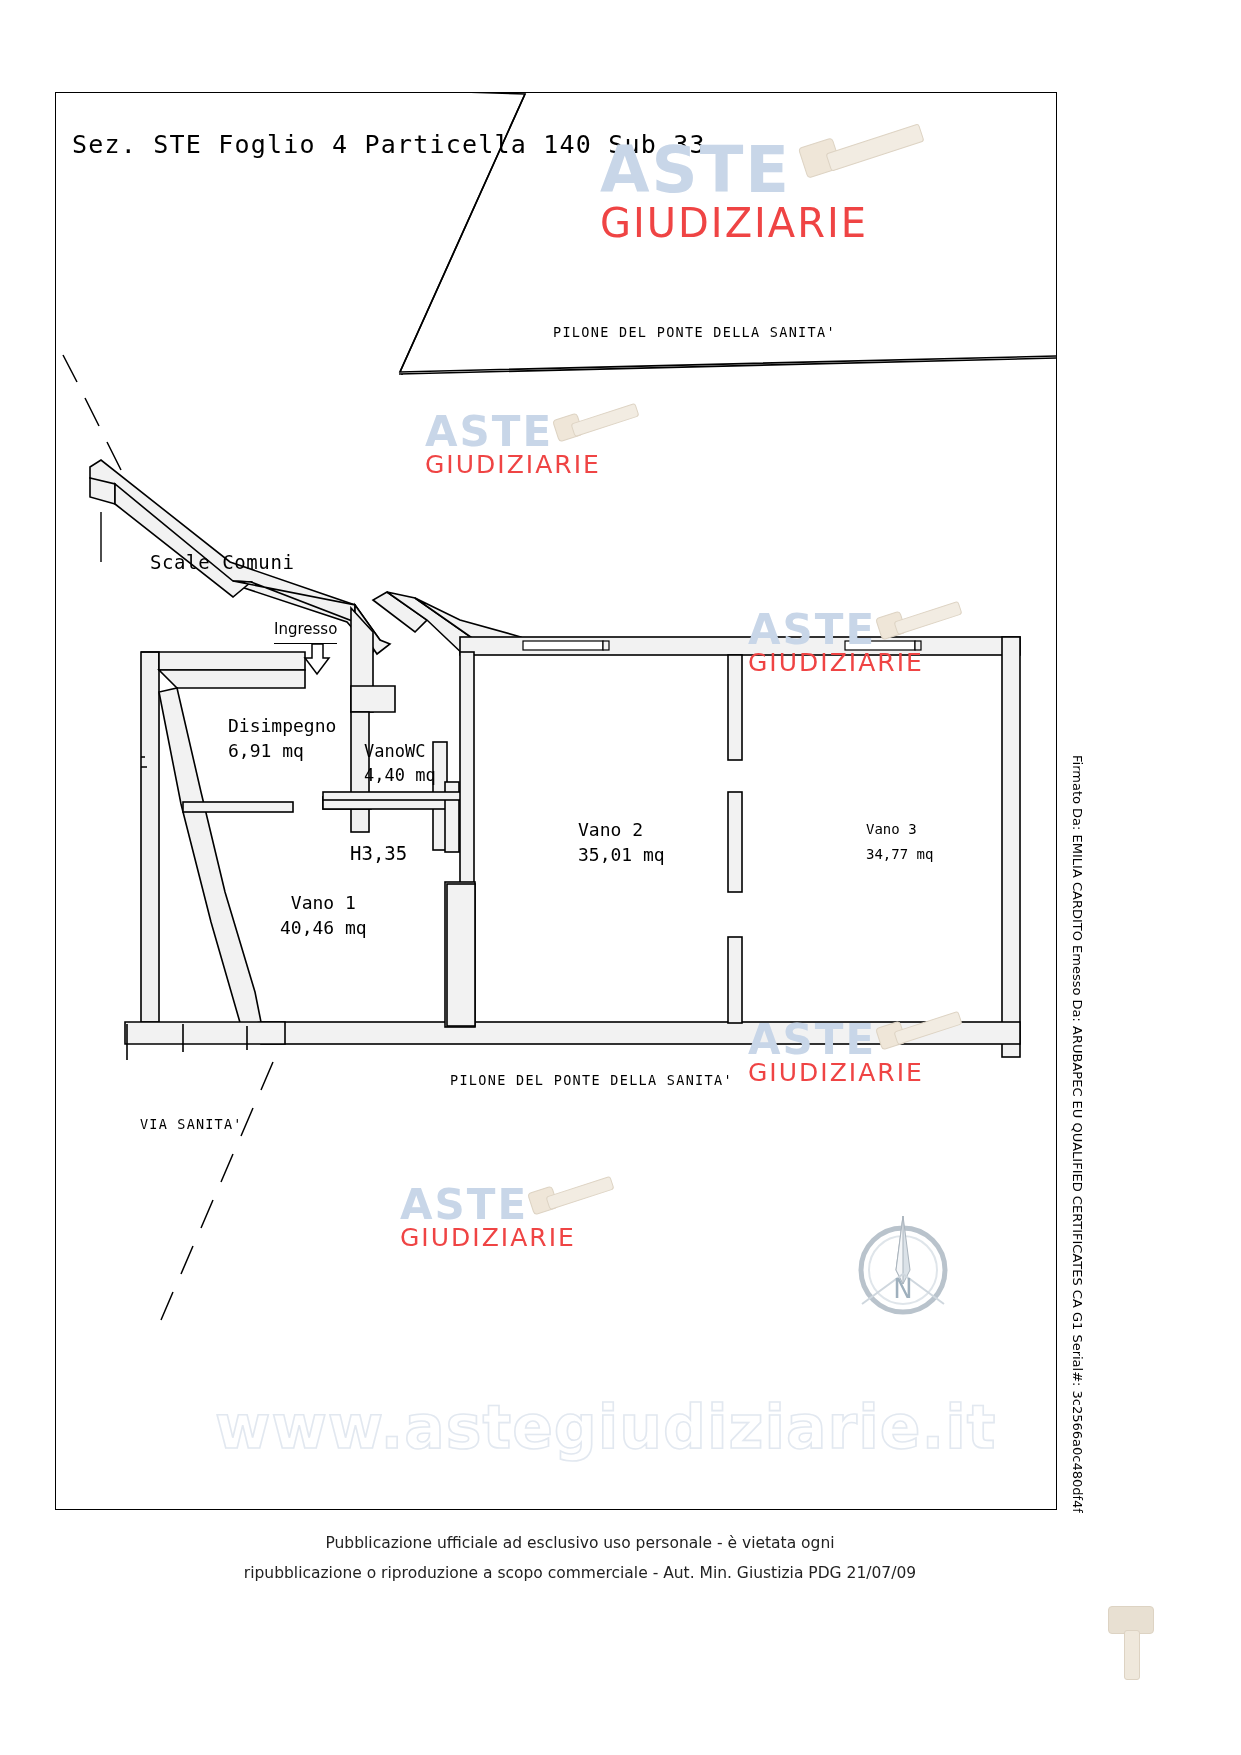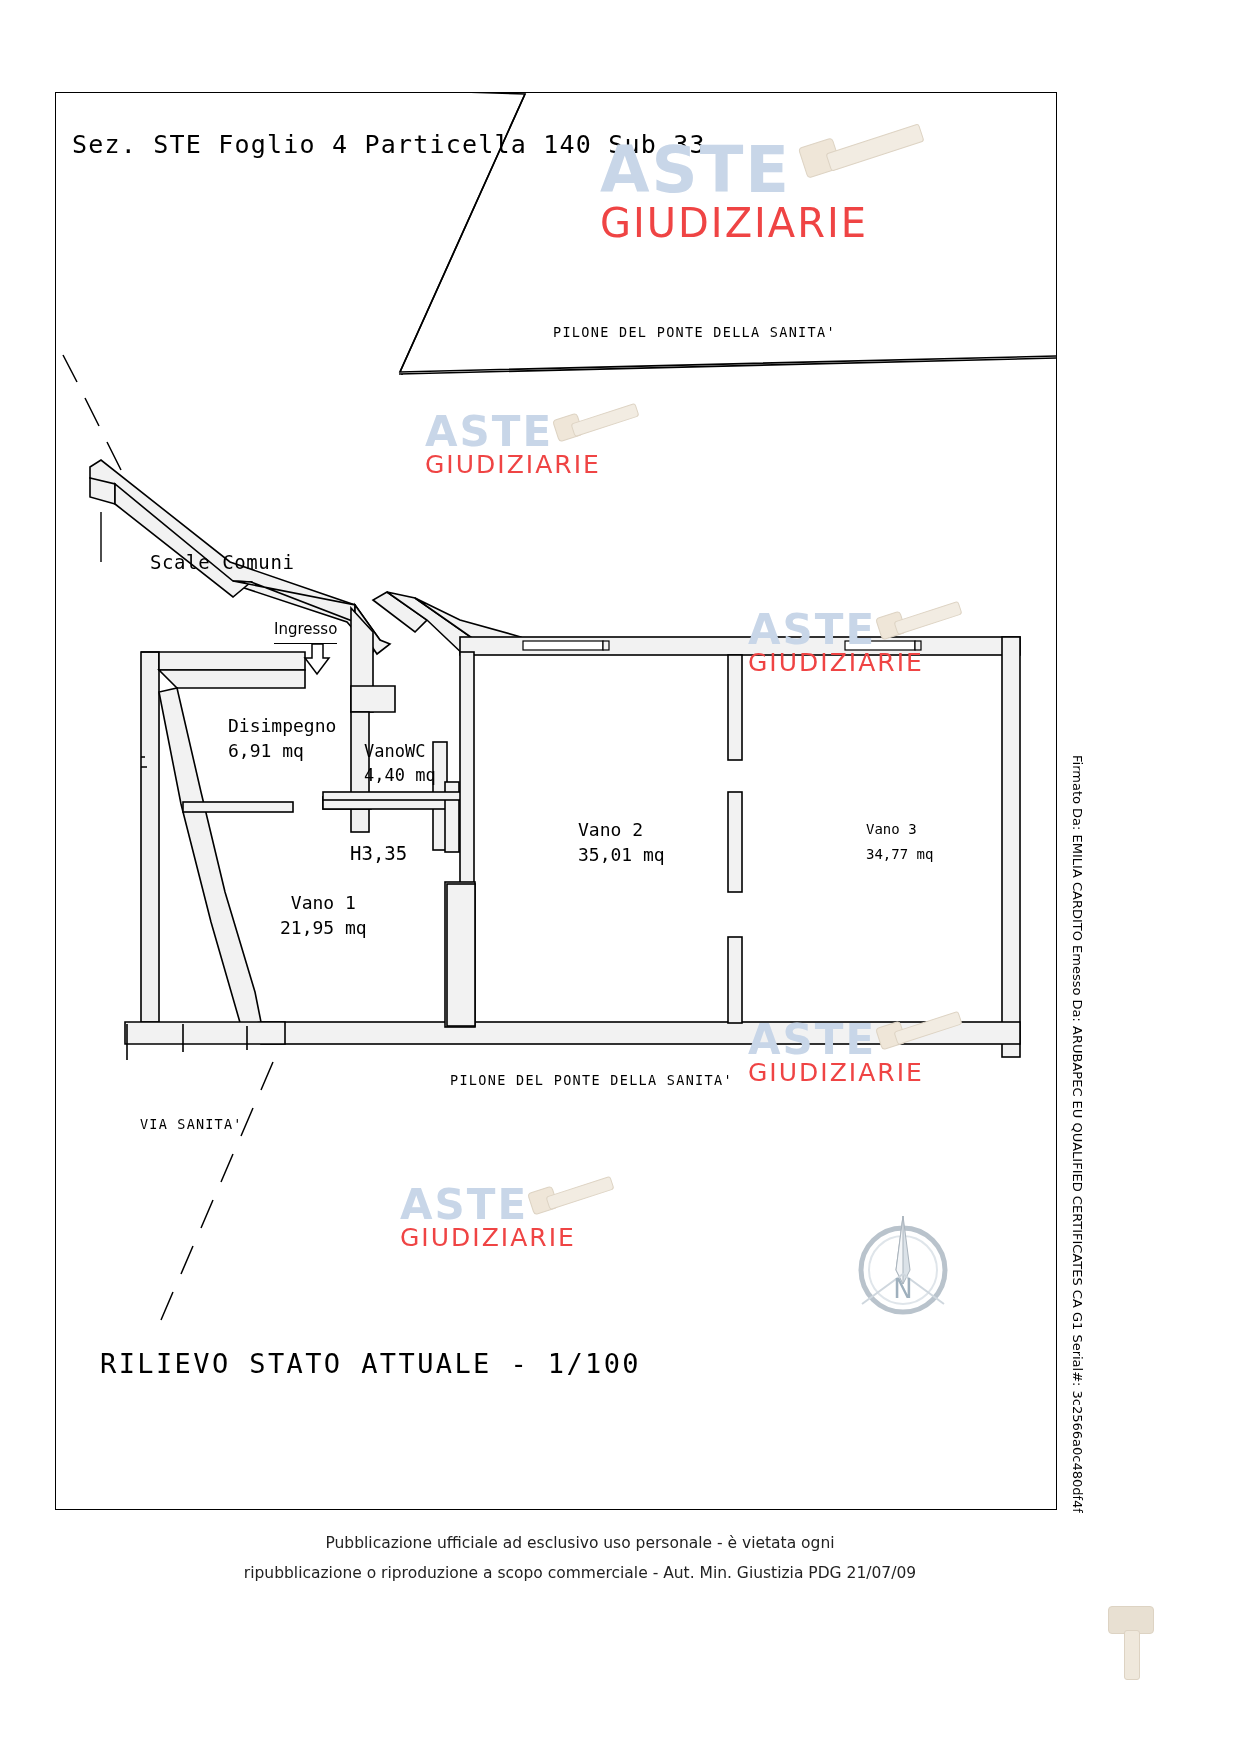--- a/index.html
+++ b/index.html
@@ -314,36 +314,35 @@
 
   <div class="txt lbl-vanowc">
     <div>VanoWC</div>
     <div>4,40 mq</div>
   </div>
 
   <div class="txt lbl-h335">H3,35</div>
 
   <div class="txt lbl-vano1">
     <div>Vano 1</div>
-    <div>21,95 mq</div>
+    <div>40,46 mq</div>
   </div>
 
   <div class="txt lbl-vano2">
     <div>Vano 2</div>
     <div>35,01 mq</div>
   </div>
 
   <div class="txt lbl-vano3">
     <div>Vano 3</div>
     <div>34,77 mq</div>
   </div>
 
   <div class="txt lbl-viasanita-small">VIA SANITA'</div>
 
-  <div class="txt lbl-rilievo">RILIEVO STATO ATTUALE - 1/100</div>
 
   <div class="sig-vert">Firmato Da: EMILIA CARDITO Emesso Da: ARUBAPEC EU QUALIFIED CERTIFICATES CA G1 Serial#: 3c2566a0c480df4f</div>
 
   <div class="footer">
     <div>Pubblicazione ufficiale ad esclusivo uso personale - è vietata ogni</div>
     <div>ripubblicazione o riproduzione a scopo commerciale - Aut. Min. Giustizia PDG 21/07/09</div>
   </div>
 
   <div class="wm" style="left:600px; top:140px;">
     <span class="aste" style="font-size:64px;">ASTE</span>
@@ -383,20 +382,21 @@
 
   <div class="wm" style="left:400px; top:1185px;">
     <span class="aste" style="font-size:42px;">ASTE</span>
     <span class="giud" style="font-size:25px;">GIUDIZIARIE</span>
     <div class="hammer" style="left:126px; top:-4px; width:90px; height:48px;">
       <div class="head" style="left:4px; top:8px; width:24px; height:21px; transform:rotate(-18deg);"></div>
       <div class="handle" style="left:20px; top:5px; width:66px; height:12px; transform:rotate(-18deg);"></div>
     </div>
   </div>
 
+  <div class="wm-url">www.astegiudiziarie.it</div>
 
   <svg class="compass" viewBox="0 0 110 110">
     <circle cx="55" cy="58" r="42" fill="none" stroke="#b9c3cc" stroke-width="5"></circle>
     <circle cx="55" cy="58" r="34" fill="none" stroke="#dfe5ea" stroke-width="2"></circle>
     <path d="M 55 4 L 62 58 L 55 72 L 48 58 Z" fill="#dbe2e8" stroke="#aab4bd" stroke-width="1"></path>
     <path d="M 55 4 L 55 72 L 48 58 Z" fill="#f4f6f8" stroke="#aab4bd" stroke-width="1"></path>
     <path d="M 14 92 L 55 62 L 96 92" fill="none" stroke="#cfd7de" stroke-width="2"></path>
     <text x="55" y="86" font-family="DejaVu Sans, sans-serif" font-size="26" fill="#9fb0bd" text-anchor="middle">N</text>
   </svg>
 

